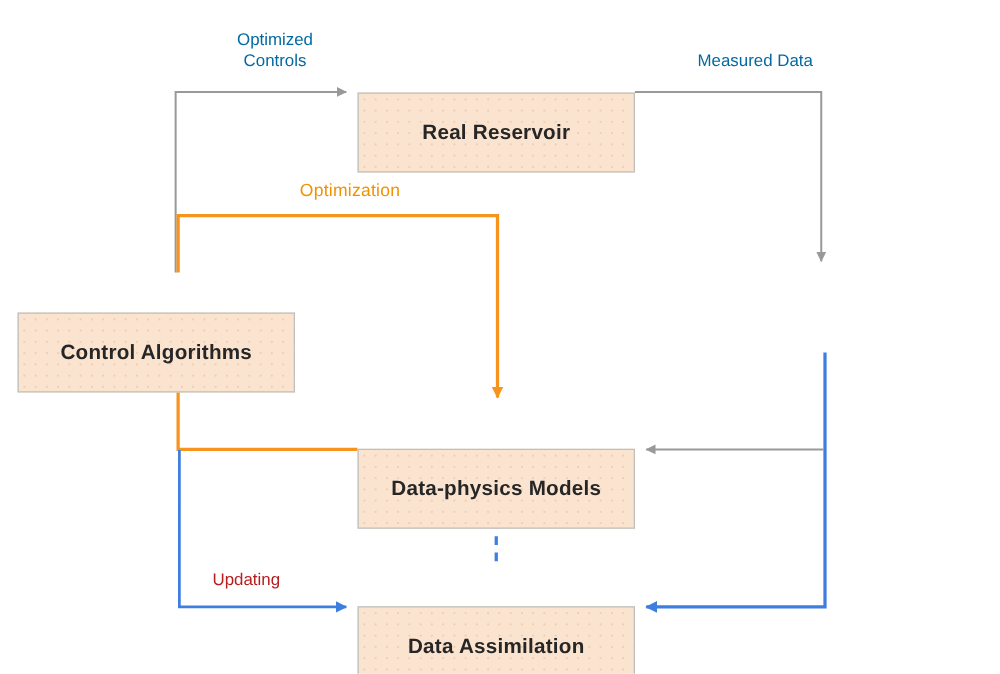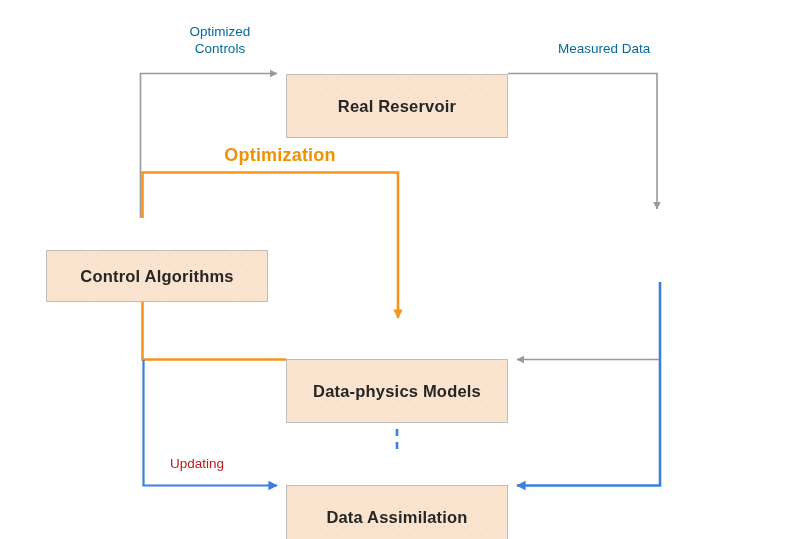--- a/index.html
+++ b/index.html
@@ -13,21 +13,21 @@
         background-image:radial-gradient(#f1cdae 0.7px, transparent 0.7px);
         background-size:9px 9px;
         border:1.6px solid #bfbfbf;
         display:flex;align-items:center;justify-content:center;
         color:#262626;font-weight:bold;font-size:16.5px;
         letter-spacing:.2px;text-align:center;margin-top:32px;}
 
   .edge-label{position:absolute;font-size:13.5px;line-height:1.25;
               text-align:center;white-space:pre;}
   .lbl-gray{color:#0369a1;}
-  .lbl-orange{color:#f29100;font-weight:bold;font-size:18px;letter-spacing:.2px;}
+  .lbl-orange{color:#f29100;font-weight:normal;font-size:14px;letter-spacing:.2px;}
   .lbl-blue{color:#b91c1c;}
 </style>
 </head>
 <body>
 
 <div id="stage">
 
   <svg class="edges" viewBox="0 0 800 539" xmlns="http://www.w3.org/2000/svg">
     <defs>
       <marker id="ah-gray" markerWidth="9" markerHeight="9" refX="7.4" refY="4.5" orient="auto" markerUnits="userSpaceOnUse">
@@ -72,21 +72,21 @@
     <g>
       <path d="M397,390 L397,453" fill="none" stroke="#3d7fe0" stroke-width="2.6" stroke-dasharray="7 6"></path>
     </g>
   </svg>
 
   <div class="node" style="left:286px;top:42px;width:222px;height:64px;">
     <span>Real Reservoir</span>
   </div>
 
 
-  <div class="node" style="left:46px;top:218px;width:222px;height:52px;">
+  <div class="node" style="left:14px;top:218px;width:222px;height:64px;">
     <span>Control Algorithms</span>
   </div>
 
   <div class="node" style="left:286px;top:327px;width:222px;height:64px;">
     <span>Data-physics Models</span>
   </div>
 
   <div class="node" style="left:286px;top:453px;width:222px;height:65px;text-align:center;">
     <span>Data Assimilation</span>
   </div>

